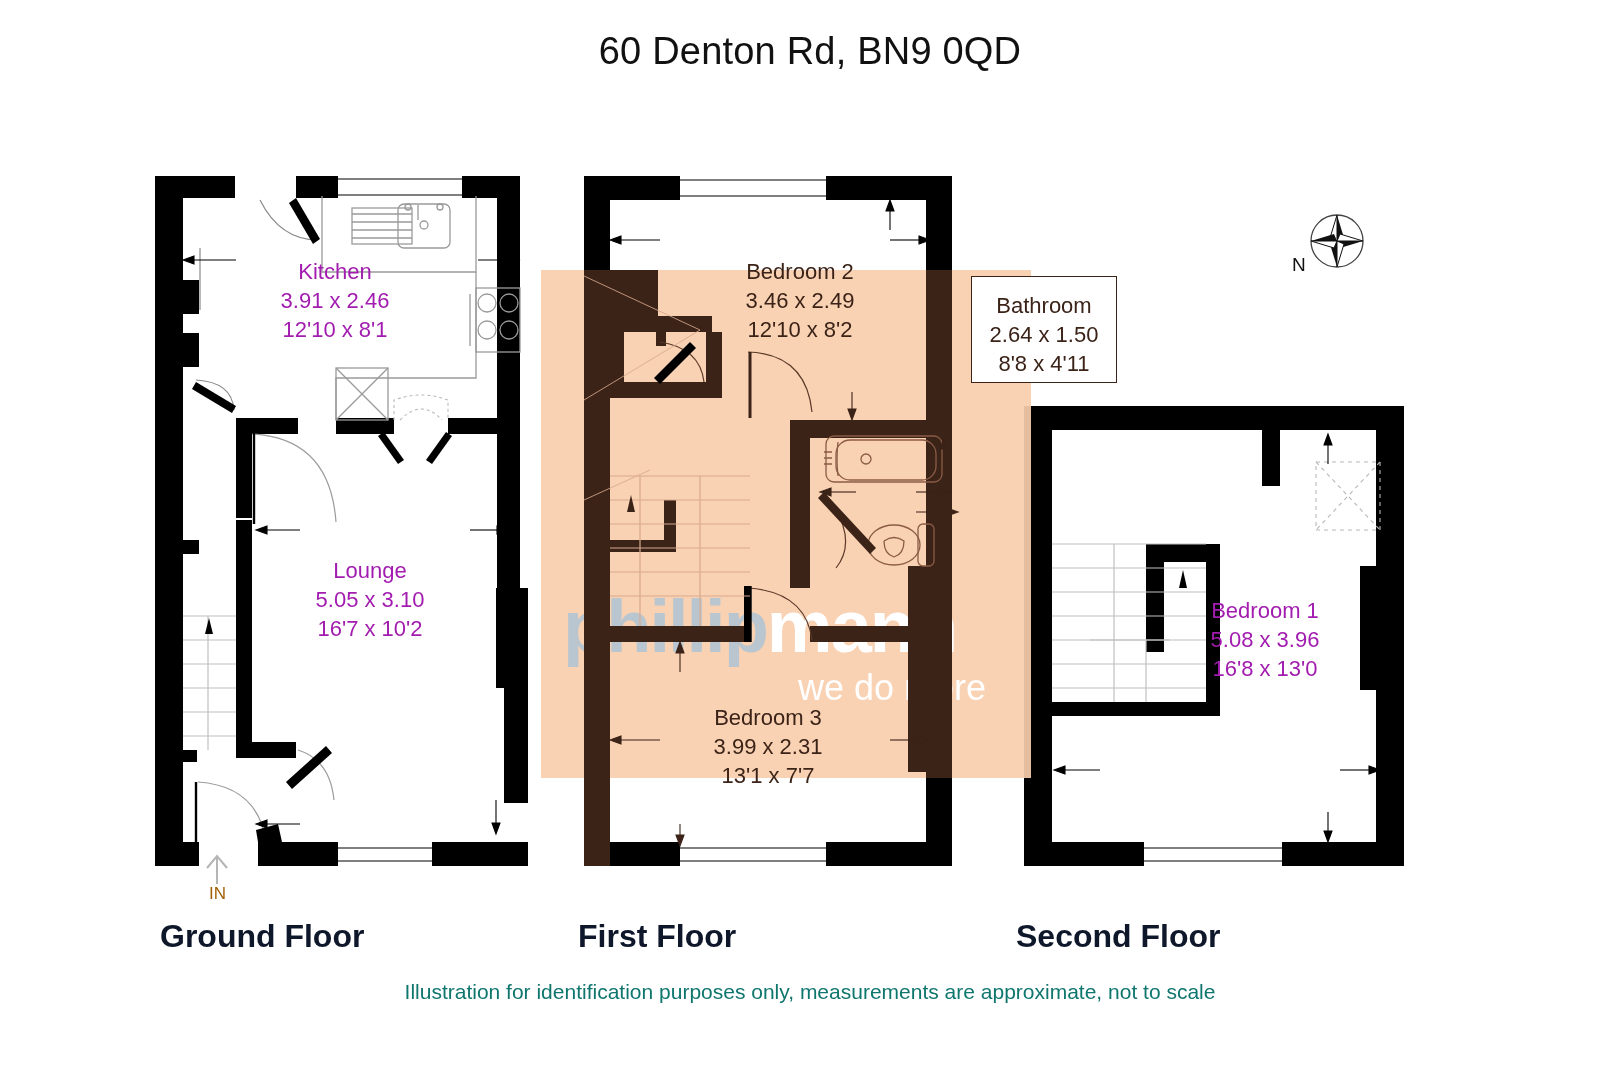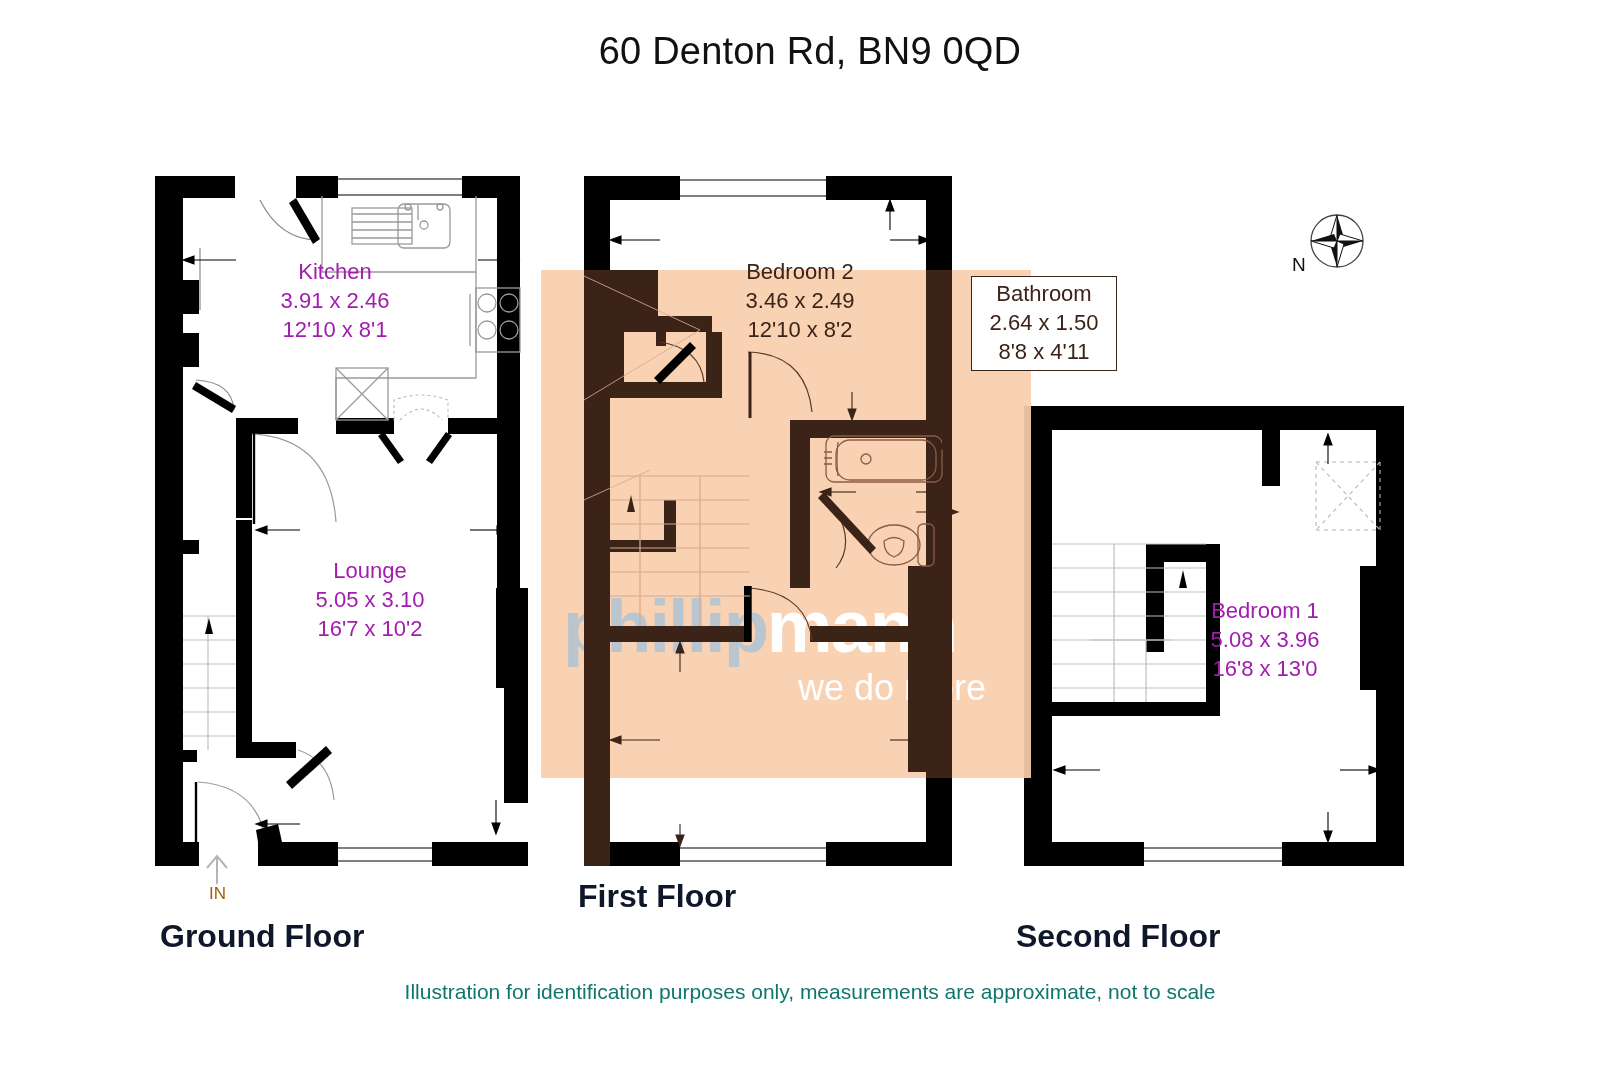--- a/index.html
+++ b/index.html
@@ -32,21 +32,21 @@
     position:absolute;text-align:center;white-space:nowrap;
     font-size:22px;line-height:29px;color:#a21caf;
   }
   .roomlabel .nm{display:block;}
   .roomlabel .d1{display:block;}
   .roomlabel .d2{display:block;}
   .roomlabel.dark{color:#3b2318;}
 
   .bathbox{
     position:absolute;background:#ffffff;border:1px solid #3b2318;
-    padding:2px 8px 4px 8px;box-sizing:border-box;
+    padding:14px 8px 4px 8px;box-sizing:border-box;
   }
   .bathbox .roomlabel{position:static;display:block;}
 
   
   .overlay{
     position:absolute;background:#f9cdad;opacity:0.92;pointer-events:none;
   }
 
   
   .wm{
@@ -400,20 +400,25 @@
   </div>
 
   <div class="bathbox" style="left:971px;top:276px;width:146px;z-index:7;">
     <div class="roomlabel dark" style="width:100%;">
       <span class="nm">Bathroom</span>
       <span class="d1">2.64 x 1.50</span>
       <span class="d2">8'8 x 4'11</span>
     </div>
   </div>
 
+  <div class="roomlabel dark" style="left:668px;top:703px;width:200px;z-index:6;">
+    <span class="nm">Bedroom 3</span>
+    <span class="d1">3.99 x 2.31</span>
+    <span class="d2">13'1 x 7'7</span>
+  </div>
 
   <div class="roomlabel" style="left:1165px;top:596px;width:200px;z-index:6;text-align:center;">
     <span class="nm">Bedroom 1</span>
     <span class="d1">5.08 x 3.96</span>
     <span class="d2">16'8 x 13'0</span>
   </div>
 
   <svg class="lyr" width="1620" height="1080" viewBox="0 0 1620 1080" style="z-index:6;">
     <g>
       <circle cx="1337" cy="241" r="26" fill="none" stroke="#444" stroke-width="1.3"></circle>
@@ -431,18 +436,18 @@
 
   <svg class="lyr" width="1620" height="1080" viewBox="0 0 1620 1080" style="z-index:6;">
     <g fill="none" stroke="#b5b5b5" stroke-width="2">
       <path d="M217 884 L217 858"></path>
       <path d="M207 868 L217 856 L227 868"></path>
     </g>
   </svg>
   <div class="in-label" style="left:209px;top:884px;z-index:6;">IN</div>
 
   <div class="floorlabel" style="left:160px;top:918px;z-index:6;">Ground Floor</div>
-  <div class="floorlabel" style="left:578px;top:878px;z-index:6;text-align:right;">First Floor</div>
+  <div class="floorlabel" style="left:578px;top:918px;z-index:6;text-align:right;">First Floor</div>
   <div class="floorlabel" style="left:1016px;top:918px;z-index:6;">Second Floor</div>
 
   <div class="footer">Illustration for identification purposes only, measurements are approximate, not to scale</div>
 
 </div>
 
 </body></html>

